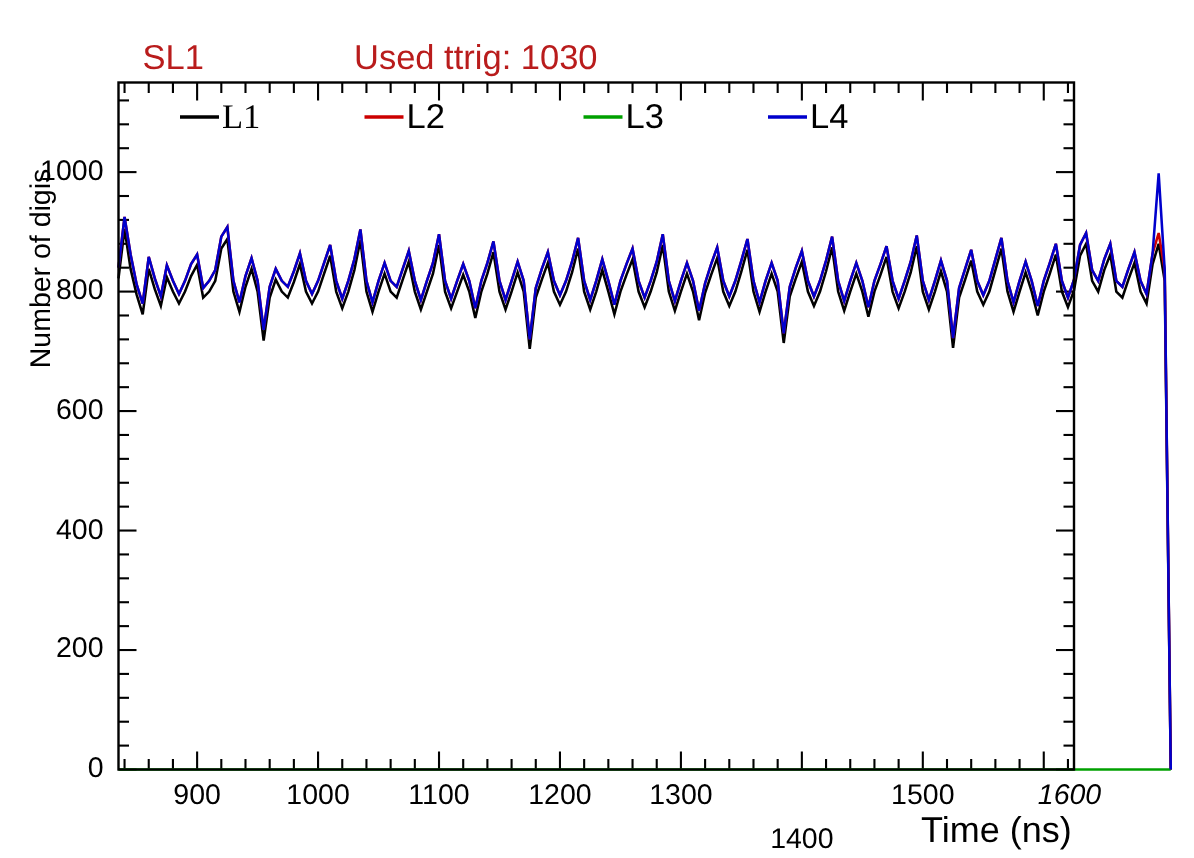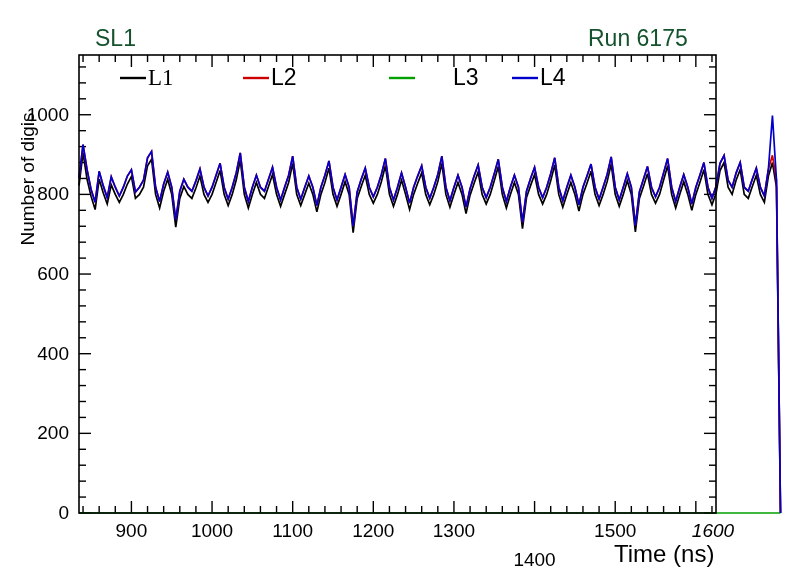--- a/index.html
+++ b/index.html
@@ -18,21 +18,21 @@
   #canvas-root {
     position: absolute;
     left: 0; top: 0;
     width: 796px;
     height: 572px;
     background: #ffffff;
   }
   .hdr {
     position: absolute;
     font-size: 23px;
-    color: #14532d;
+    color: #b91c1c;
     white-space: nowrap;
     line-height: 1;
   }
   #pad-label   { left: 95px;  top: 27px; }
   #title-text  { left: 236px; top: 27px; }
   #run-label   { left: 588px; top: 27px; }
 
   #ylabel {
     position: absolute;
     left: -52px;
@@ -75,21 +75,21 @@
     white-space: nowrap;
     line-height: 1;
   }
 </style>
 </head>
 <body>
 
 <div id="canvas-root">
 
   <div class="hdr" id="pad-label">SL1</div>
-  <div class="hdr" id="run-label">Run 6175</div>
+  <div class="hdr" id="title-text">Used ttrig: 1030</div>
 
   <div id="ylabel">Number of digis</div>
   <div id="xlabel">Time (ns)</div>
 
   <svg id="plot-svg" width="796" height="572">
     <g id="axis-layer">
         <line x1="83.03164556962025" y1="513" x2="83.03164556962025" y2="506" stroke="#000" stroke-width="1.4"></line>
         <line x1="83.03164556962025" y1="55" x2="83.03164556962025" y2="62" stroke="#000" stroke-width="1.4"></line>
         <line x1="99.15822784810126" y1="513" x2="99.15822784810126" y2="506" stroke="#000" stroke-width="1.4"></line>
         <line x1="99.15822784810126" y1="55" x2="99.15822784810126" y2="62" stroke="#000" stroke-width="1.4"></line>
@@ -255,17 +255,17 @@
       <div class="xtick-label" style="left: 575.209px; top: 521px; width: 80px;">1500</div>
       <div class="xtick-label" style="left: 673px; top: 521px; width: 80px; font-style: italic;">1600</div>
       <div class="ytick-label" style="left: -7px; width: 76px; top: 503px;">0</div>
       <div class="ytick-label" style="left: -7px; width: 76px; top: 423.348px;">200</div>
       <div class="ytick-label" style="left: -7px; width: 76px; top: 343.696px;">400</div>
       <div class="ytick-label" style="left: -7px; width: 76px; top: 264.043px;">600</div>
       <div class="ytick-label" style="left: -7px; width: 76px; top: 184.391px;">800</div>
       <div class="ytick-label" style="left: -7px; width: 76px; top: 104.739px;">1000</div>
       <div class="legend-item-label" style="left: 148px; top: 66px; font-family: Liberation Serif, serif;">L1</div>
       <div class="legend-item-label" style="left: 271px; top: 66px;">L2</div>
-      <div class="legend-item-label" style="left: 417px; top: 66px; margin-left: 36px;">L3</div>
+      <div class="legend-item-label" style="left: 417px; top: 66px;">L3</div>
       <div class="legend-item-label" style="left: 540px; top: 66px;">L4</div>
     </div>
 
 </div>
 
 </body></html>

